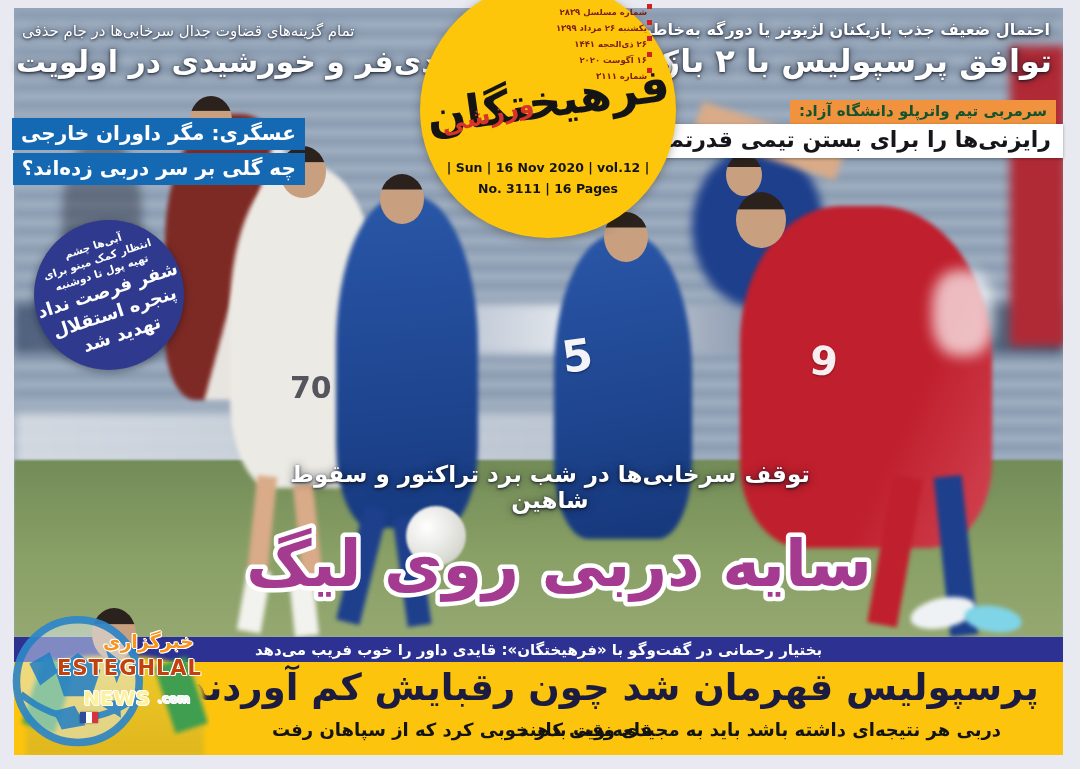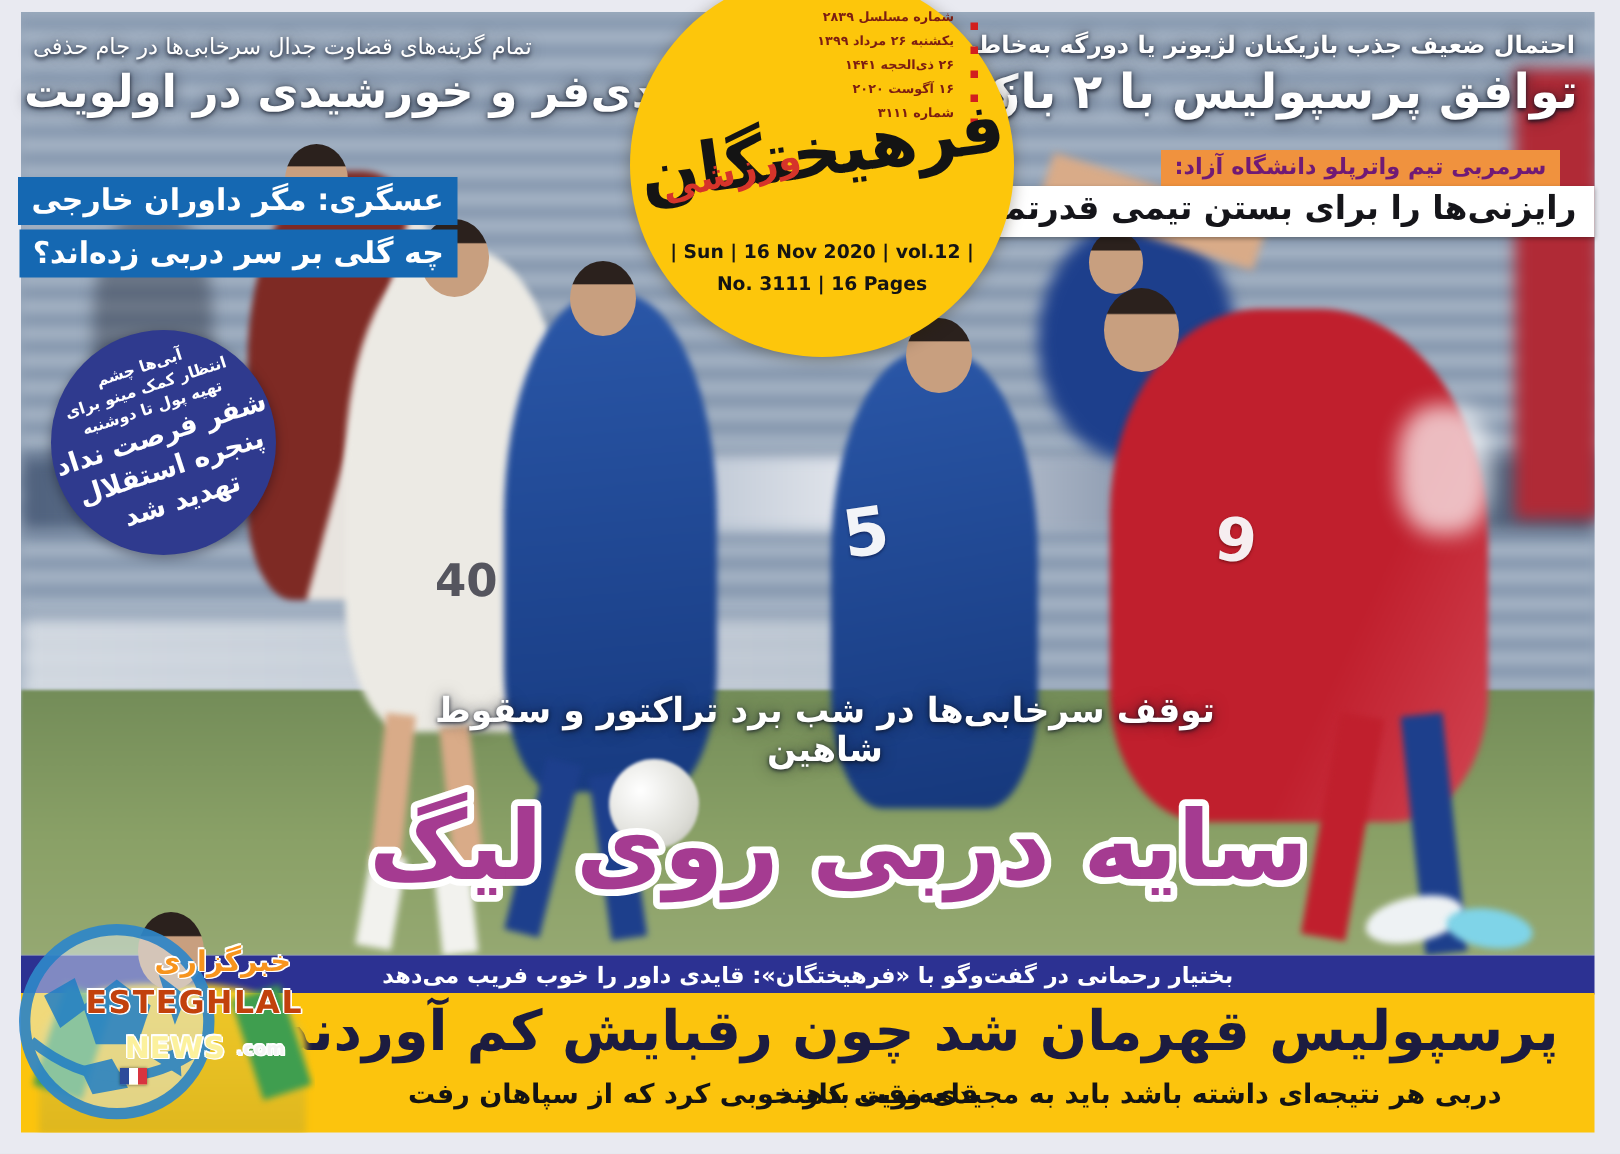--- a/index.html
+++ b/index.html
@@ -27,21 +27,21 @@
   .fa{direction:rtl;}
   .wtxt{color:#ffffff;text-shadow:0 1px 3px rgba(10,15,30,.9),0 0 10px rgba(10,15,30,.55);}
   .z5{z-index:5;}
   .tl-kicker{left:22px;top:22px;font-size:15px;font-weight:normal;}
   .tl-headline{left:16px;top:44px;font-size:30px;font-weight:bold;white-space:nowrap;}
   .bluebox{left:12px;top:118px;display:flex;flex-direction:column;align-items:flex-start;gap:3px;}
   .bluebox span{display:inline-block;background:#1568b2;color:#fff;font-weight:bold;font-size:20px;
                 padding:3px 9px 5px;}
   .tr-kicker{right:30px;top:20px;font-size:16px;font-weight:bold;}
   .tr-headline{right:28px;top:42px;font-size:32px;font-weight:bold;white-space:nowrap;}
-  .tr-kicker2{right:40px;top:100px;background:#f0923e;color:#701a75;font-weight:bold;font-size:15px;
+  .tr-kicker2{right:24px;top:100px;background:#f0923e;color:#14532d;font-weight:bold;font-size:15px;
               padding:2px 9px 4px;}
   .tr-wline{right:17px;background:#ffffff;color:#15151a;font-weight:bold;font-size:22px;
             padding:3px 12px 6px;box-shadow:0 1px 3px rgba(0,0,0,.35);white-space:nowrap;}
   .badge{left:34px;top:220px;width:150px;height:150px;border-radius:50%;background:#2f3a8e;
          box-shadow:0 2px 8px rgba(0,0,20,.4);z-index:5;}
   .badge-inner{position:absolute;inset:0;transform:rotate(-18deg);color:#fff;text-align:center;
                padding-top:16px;}
   .badge-inner .s{font-size:10.5px;line-height:14px;font-weight:bold;}
   .badge-inner .b{font-size:18px;line-height:23px;font-weight:bold;}
   .caption-strip{left:290px;top:461px;width:520px;text-align:center;font-size:23px;font-weight:bold;}
@@ -53,21 +53,21 @@
          font-size:37px;font-weight:bold;white-space:nowrap;}
   .ysub{position:absolute;top:57px;color:#141414;font-size:18px;font-weight:bold;white-space:nowrap;}
   
   .mast{left:420px;top:-18px;width:256px;height:256px;border-radius:50%;background:#fdc60b;z-index:6;
         box-shadow:0 2px 10px rgba(40,30,0,.35);}
   .mast-title{position:absolute;left:0;top:92px;width:100%;text-align:center;color:#141414;
               font-size:46px;font-weight:bold;transform:rotate(-8deg);}
   .mast-edition{position:absolute;left:20px;top:118px;color:#d6342a;font-size:25px;font-weight:bold;
                 transform:rotate(-14deg);}
   .mini{position:absolute;left:116px;top:22px;width:116px;direction:rtl;}
-  .mrow{display:flex;align-items:flex-end;gap:11px;font-size:8.5px;line-height:16px;color:#7c1e12;
+  .mrow{display:flex;align-items:flex-start;gap:0;font-size:8.5px;line-height:16px;color:#7c1e12;
         font-weight:bold;}
   .mdot{width:5px;height:5px;background:#d21f1f;flex:0 0 auto;}
   .mast-date{position:absolute;left:0;top:178px;width:100%;text-align:center;color:#141414;
              font-size:12.5px;font-weight:bold;}
   .mast-issue{position:absolute;left:0;top:199px;width:100%;text-align:center;color:#141414;
               font-size:12.5px;font-weight:bold;}
   
   .cutout{left:14px;top:598px;width:196px;height:157px;overflow:hidden;z-index:7;}
   .wmark{left:16px;top:606px;width:186px;height:160px;z-index:8;}
   .wm-txt{position:absolute;font-weight:bold;white-space:nowrap;
@@ -116,21 +116,21 @@
     <div class="blob" style="left:726px;top:198px;width:252px;height:342px;background:linear-gradient(115deg,#c01f2d 64%,#d24553);border-radius:40% 45% 25% 25%;"></div>
     <div class="head" style="left:722px;top:184px;width:50px;height:56px;"></div>
     <div class="blob" style="left:918px;top:262px;width:62px;height:86px;background:rgba(255,255,255,.7);border-radius:40%;filter:blur(7px);"></div>
     <div class="blob" style="left:866px;top:468px;width:30px;height:150px;background:#c01f2d;transform:rotate(10deg);"></div>
     <div class="blob" style="left:928px;top:468px;width:28px;height:160px;background:#1d3f8c;transform:rotate(-6deg);"></div>
     <div class="blob" style="left:896px;top:590px;width:66px;height:30px;background:#eef2f4;border-radius:50%;transform:rotate(-12deg);"></div>
     <div class="blob" style="left:950px;top:598px;width:58px;height:26px;background:#7fd4e8;border-radius:50%;transform:rotate(8deg);"></div>
 
     <div class="blob soft" style="left:996px;top:38px;width:56px;height:300px;background:#b02a36;"></div>
 
-    <span class="pnum" style="left:276px;top:362px;font-size:30px;color:#55555e;">40</span>
+    <span class="pnum" style="left:276px;top:362px;font-size:30px;color:#55555e;">70</span>
     <span class="pnum" style="left:548px;top:322px;font-size:44px;color:#f2f4f8;transform:rotate(-8deg);text-shadow:0 1px 2px rgba(0,0,40,.5);">5</span>
     <span class="pnum" style="left:796px;top:330px;font-size:40px;color:#f6eef0;transform:rotate(6deg);text-shadow:0 1px 2px rgba(60,0,0,.5);">9</span>
   </div>
 
   <div class="abs z5 fa wtxt tl-kicker">تمام گزینه‌های قضاوت جدال سرخابی‌ها در جام حذفی</div>
   <div class="abs z5 fa wtxt tl-headline">کرمانشاهی، زاهدی‌فر و خورشیدی در اولویت</div>
   <div class="abs z5 fa bluebox">
     <span>عسگری: مگر داوران خارجی</span>
     <span>چه گلی بر سر دربی زده‌اند؟</span>
   </div>

